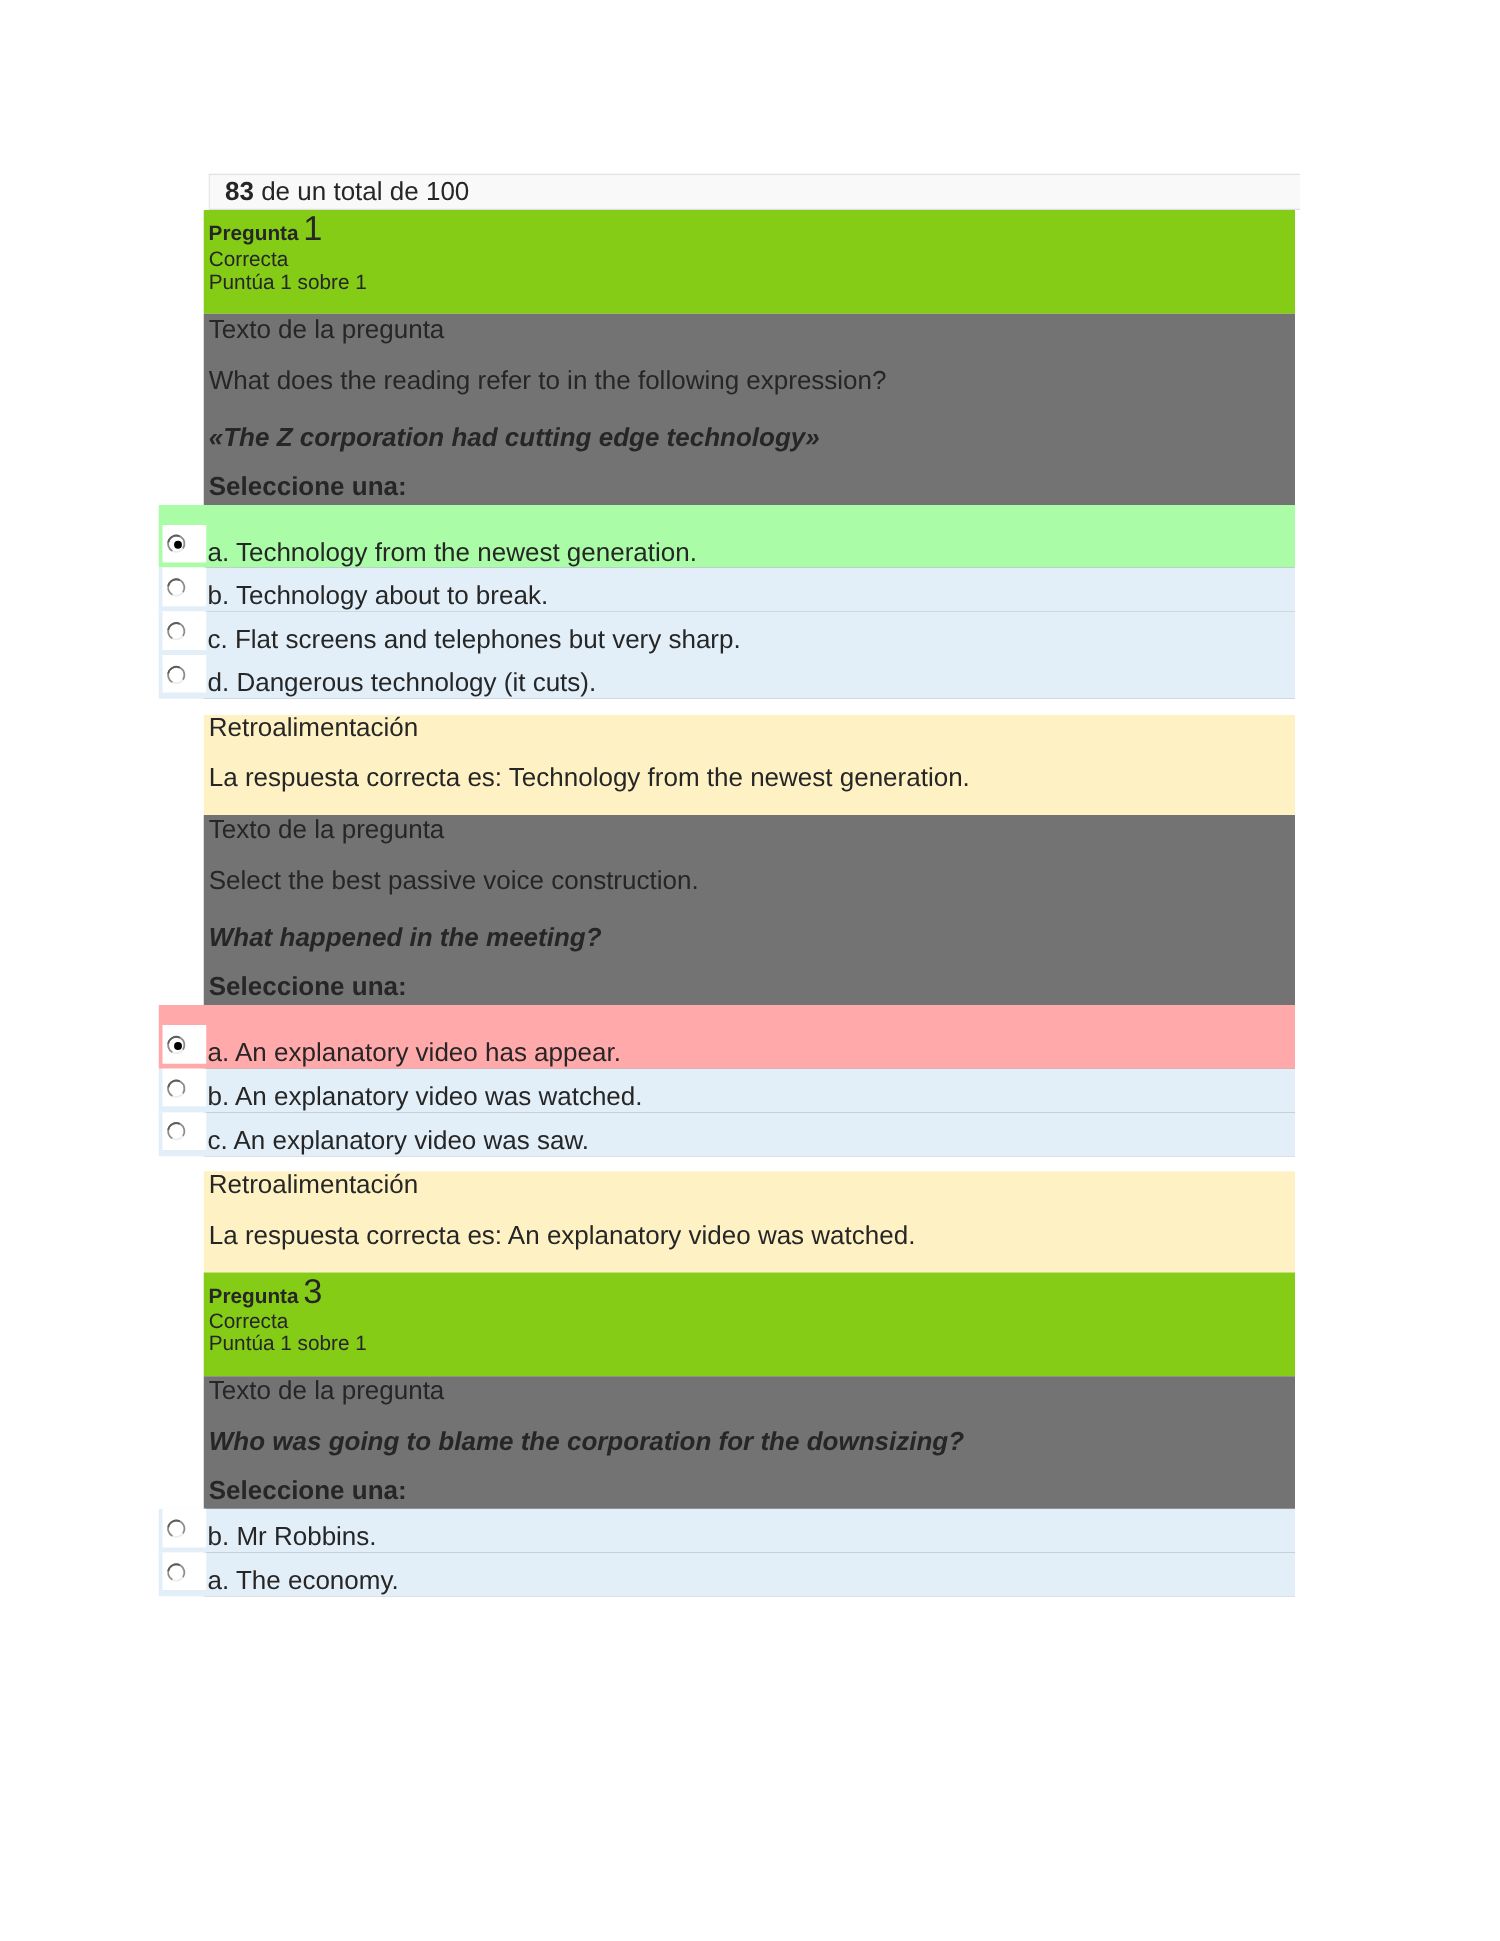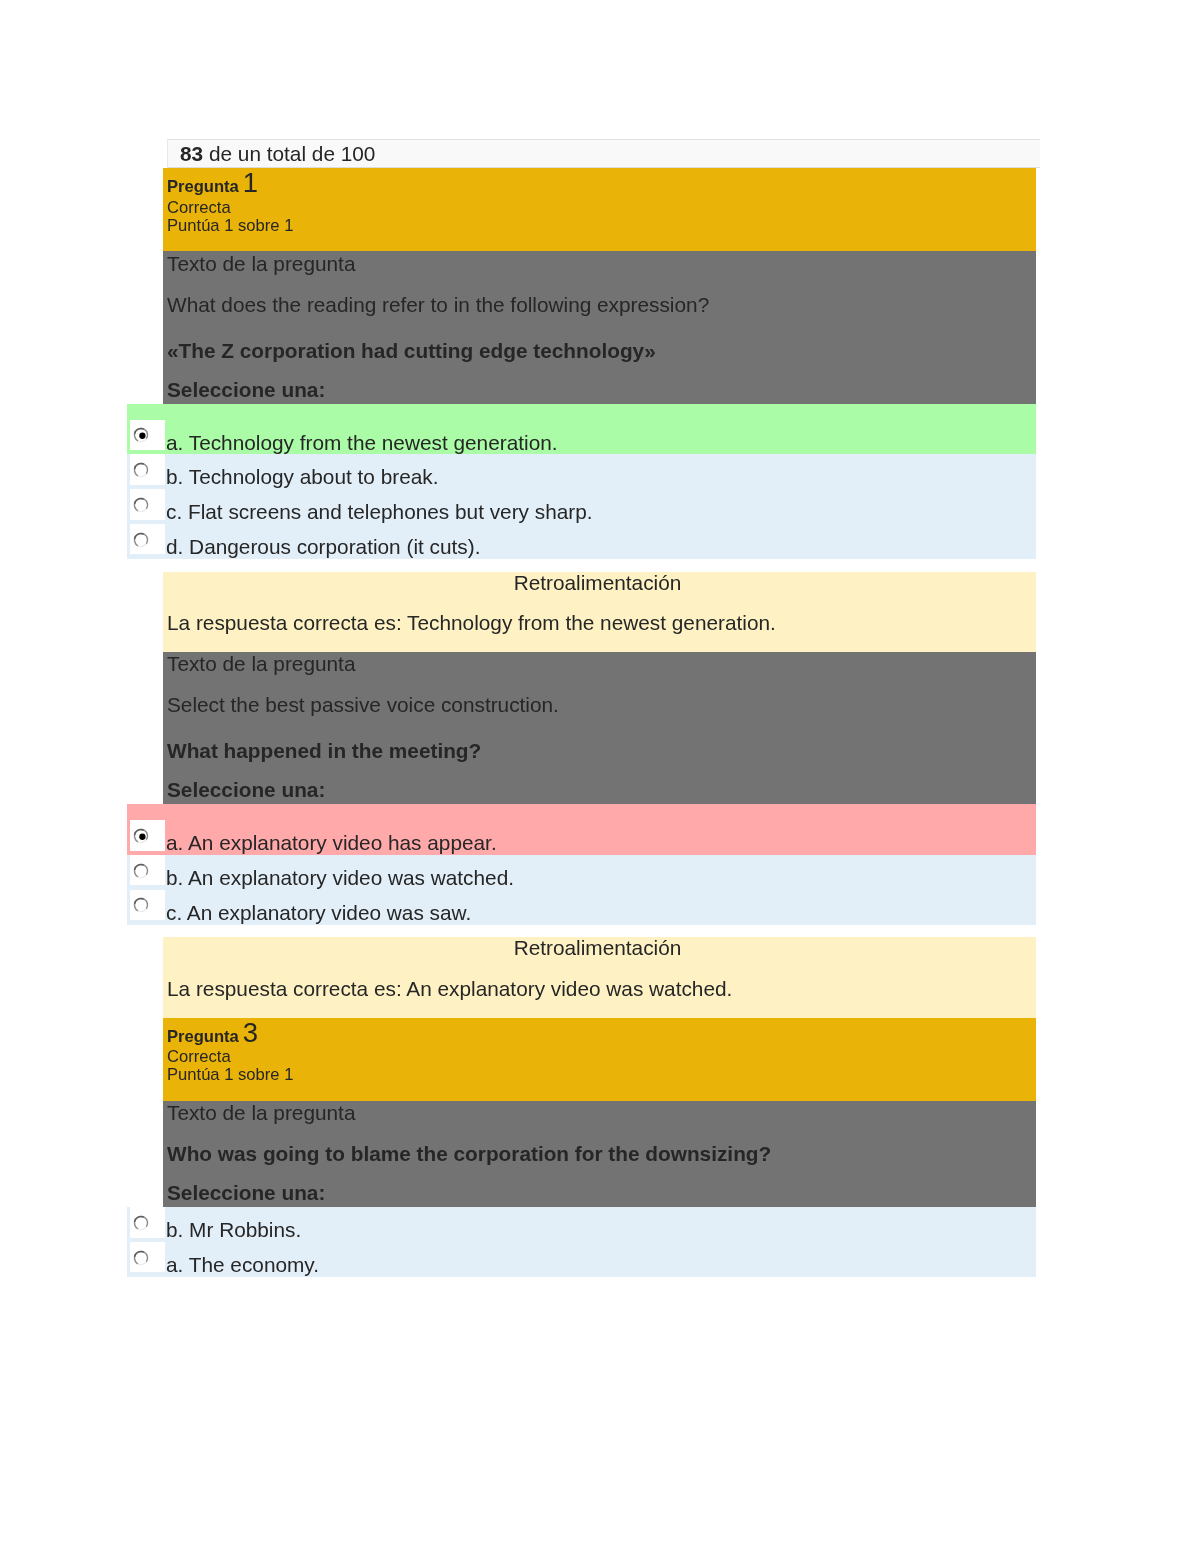--- a/index.html
+++ b/index.html
@@ -10,53 +10,53 @@
   
   .gradebar{position:absolute;left:167px;top:139px;width:1040px;height:29px;
             box-sizing:border-box;background:#f9f9fa;
             border-top:1px solid #e2e2e2;border-bottom:1px solid #dddddd;border-left:1px solid #e8e8e8;
             font-size:20.8px;line-height:27px;padding-left:12px;white-space:nowrap;}
   .gradebar .score{font-weight:bold;}
 
   
   .stack{position:absolute;left:163px;top:168px;width:873px;}
 
-  .qhead{background:#eab308;height:83.3px;position:relative;}
+  .qhead{background:#84cc16;height:83.3px;position:relative;}
   .qno{position:absolute;left:3.9px;top:15px;font-size:16.6px;font-weight:bold;line-height:0;
        white-space:nowrap;}
   .qno .num{font-size:27.5px;font-weight:normal;margin-left:-0.8px;}
   .qstate{position:absolute;left:4px;font-size:16.6px;line-height:0;white-space:nowrap;}
   .qstate.s1{top:39.7px;}
   .qstate.s2{top:57.7px;}
 
   .qbody{background:#737373;padding:0 8px 0 4px;position:relative;display:flow-root;}
   .qbody > p:first-child{margin-top:1.4px;}
   .qbody p{font-size:20.8px;line-height:21px;margin:0 0 20.2px 0;padding:0;white-space:nowrap;}
   .qbody p.prompt{margin-bottom:25px;}
-  .qbody p.b{font-weight:bold;margin-bottom:17.8px;}
+  .qbody p.b{font-weight:bold;margin-bottom:17.8px;font-style:italic;}
   .qbody p.sel{margin-bottom:4px;font-weight:bold;}
 
   
   .answers{margin:0;padding:0;list-style:none;position:relative;}
   .answers li{position:relative;height:34.8px;}
   .answers li.hl{height:50.8px;padding-top:16px;box-sizing:border-box;}
   .answers li .bg{position:absolute;left:-40.1px;right:-8px;top:0;bottom:0;background:#e3eff8;}
   .answers li.correct   .bg{background:#aafca7;}
   .answers li.incorrect .bg{background:#ffa9ab;}
   .answers li .rbox{position:absolute;left:-37.1px;top:0;width:35.3px;height:30.4px;background:#ffffff;}
   .answers li .rad{position:absolute;left:-34.9px;top:6.5px;width:18px;height:18px;}
   .answers li .txt{position:absolute;left:-1px;top:11.8px;font-size:20.8px;line-height:21px;white-space:nowrap;}
   .answers li.hl .rbox{top:16px}
   .answers li.hl .rad{top:22.5px}
   .answers li.hl .txt{top:28px}
 
   
   .gap{height:12.8px;background:#fff;}
   .fbk{background:#fef2c5;padding:0 8px 0 4px;display:flow-root;}
-  .fbk p:first-child{margin-top:0px;text-align:center;}
+  .fbk p:first-child{margin-top:0px;}
   .fbk p{font-size:20.8px;line-height:21px;margin:0 0 19.7px 0;white-space:nowrap;}
   .fbk p:last-child{margin-bottom:18.5px;}
 </style>
 </head>
 <body>
 
 <div class="page">
 
   <div class="gradebar">
     <span class="score">83</span><span> de un total de 100</span>
@@ -126,21 +126,21 @@
     <span class="rbox"></span>
     <span class="rad">
       <svg viewBox="0 0 36 36" width="18" height="18" aria-hidden="true" shape-rendering="geometricPrecision">
         <circle cx="18" cy="18" r="13.1" fill="#ffffff"></circle>
         <path d="M 28.73 25.51 A 13.1 13.1 0 0 1 11.85 29.57" fill="none" stroke="#ececec" stroke-width="2.9"></path>
         <path d="M 11.85 29.57 A 13.1 13.1 0 1 1 28.73 25.51" fill="none" stroke="#8c8c8c" stroke-width="2.9"></path>
         <path d="M 5.10 15.73 A 13.1 13.1 0 0 1 23.54 6.13" fill="none" stroke="#5d5d5d" stroke-width="2.9"></path>
         <circle class="dot" cx="20.8" cy="19.5" r="6.3" fill="none"></circle>
       </svg>
     </span>
-    <span class="txt">d. Dangerous corporation (it cuts).</span>
+    <span class="txt">d. Dangerous technology (it cuts).</span>
   </li>
 </ul>
       <div class="tail"></div>
     </div>
   </div>
 <div class="gap"></div>
   <div class="fbk">
     <p>Retroalimentación</p>
     <p>La respuesta correcta es: Technology from the newest generation.</p>
   </div>

